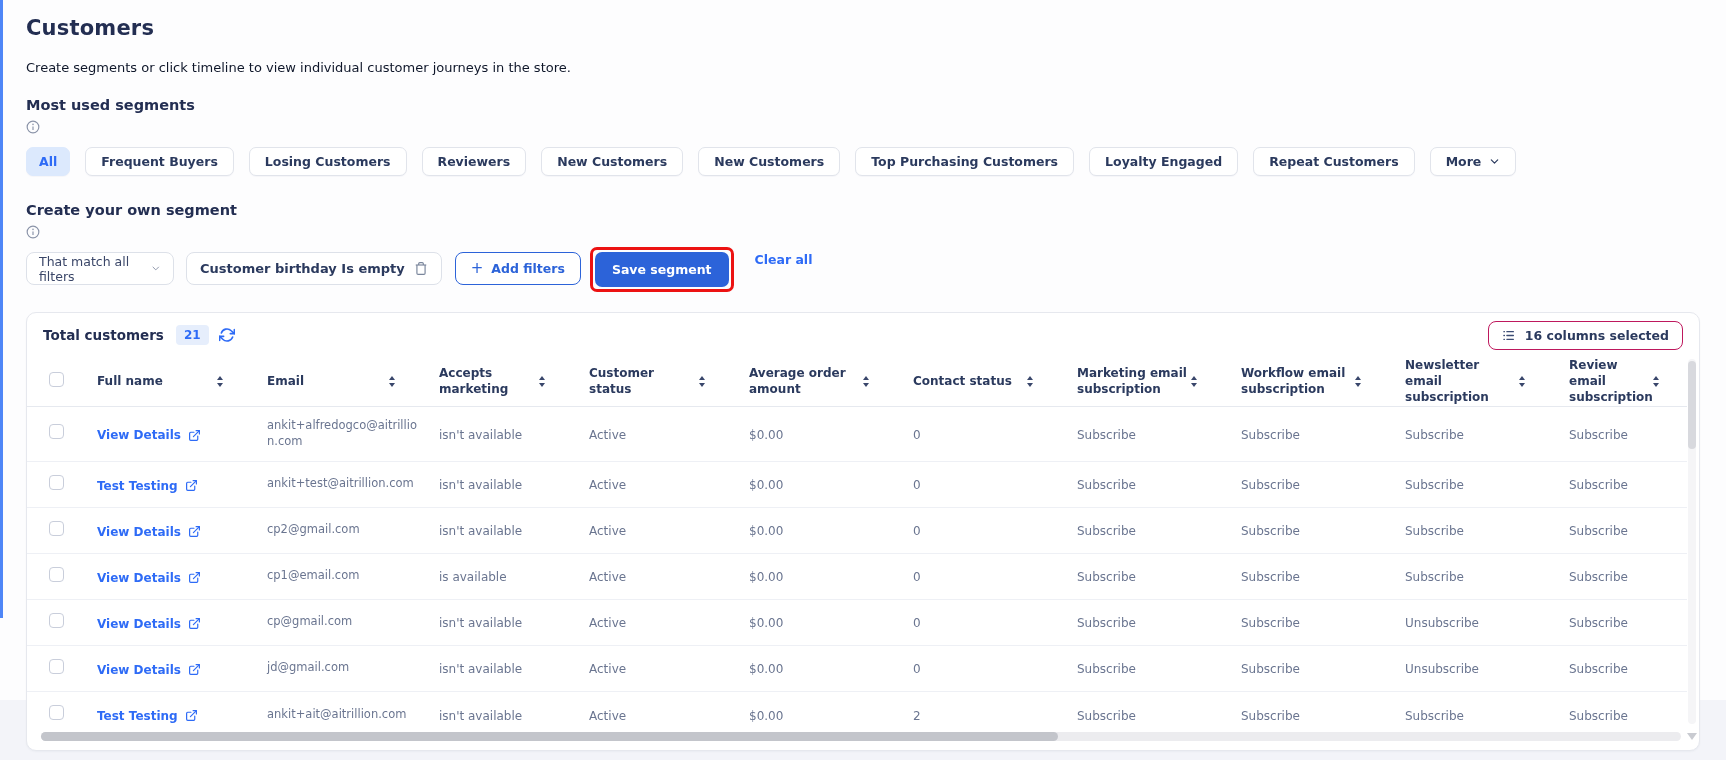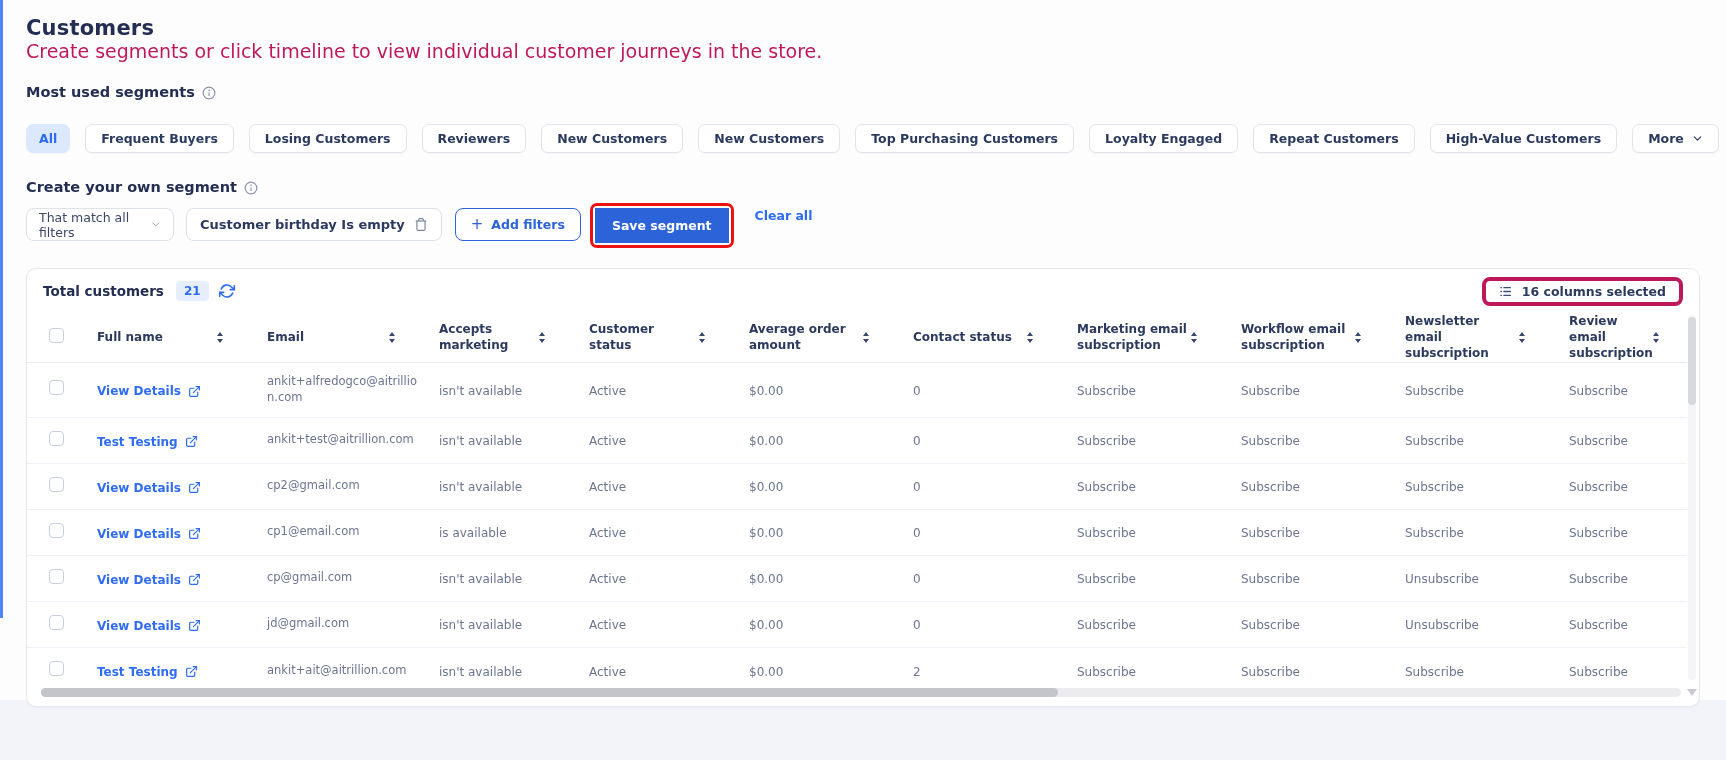--- a/index.html
+++ b/index.html
@@ -9,28 +9,28 @@
     background: #fdfdfe;
     color: #283457;
     position: relative;
   }
   .accent-line { position:absolute; left:0; top:0; width:3px; height:618px; background:#4f86f7; }
   .page-bottom { position:absolute; left:0; right:0; top:700px; bottom:0; background:#f3f4f9; }
 
   .content { padding: 16px 26px 0 26px; position: relative; }
 
   .page-title { font-size: 21px; font-weight: 700; color:#232e52; letter-spacing:.2px; }
-  .page-subtitle { margin-top: 0; font-size: 19px; color:#be185d; }
-
-  .section-heading { display:flex; align-items:flex-end; gap:7px; font-size:14.5px; font-weight:700; color:#232e52; }
+  .page-subtitle { margin-top: 20px; font-size: 13px; color:#0f172a; }
+
+  .section-heading { display:flex; align-items:flex-start; gap:7px; font-size:14.5px; font-weight:700; color:#232e52;flex-direction:column; }
   .mt-seg { margin-top: 22px; }
   .info-icon { width:14px; height:14px; color:#8a93a8; display:inline-flex; }
   .info-icon svg { width:14px; height:14px; }
 
-  .chips-row { margin-top: 24px; display:flex; gap:15px; align-items:center; }
+  .chips-row { margin-top: 13px; display:flex; gap:15px; align-items:center; }
   .chip {
     height: 29px; padding: 0 15px; background:#fff; border:1px solid #e1e4eb;
     border-radius:7px; font-size:12.5px; font-weight:600; color:#2b3a5e;
     font-family: inherit; display:inline-flex; align-items:center; cursor:pointer;
     white-space:nowrap; box-shadow: 0 1px 1px rgba(30,40,80,.03);
   }
   .chip-active { background:#dce9fd; border-color:#dce9fd; color:#2e6bf6; padding:0 12px; }
   .more-btn { display:inline-flex; align-items:center; gap:8px;border-radius:7px; }
   .chev { width:11px; height:11px; }
 
@@ -51,21 +51,21 @@
 
   .add-filters {
     height:33px; margin-left:1px; padding:0 15px; background:#fff; border:1.5px solid #2c63d9;
     border-radius:8px; color:#2c63d9; font-size:12.5px; font-weight:700; font-family:inherit;
     display:inline-flex; align-items:center; gap:8px; cursor:pointer;
   }
   .plus-glyph { font-size:15px; font-weight:400; margin-top:-1px; }
 
   .save-wrap { position:relative; margin-left:2px; }
   .save-segment {
-    height:35px; padding:0 17px; background:#2c63d9; border:none; border-radius:0;
+    height:35px; padding:0 17px; background:#2c63d9; border:none; border-radius:7px;
     color:#fff; font-size:12.5px; font-weight:700; font-family:inherit; cursor:pointer;
     display:inline-flex; align-items:center;
   }
   .annotation-box { position:absolute; inset:-5px; border:3px solid #ec1212; border-radius:7px; pointer-events:none; }
 
   .clear-all { margin-left:14px; font-size:12.5px; font-weight:700; color:#2e6bf6; cursor:pointer; }
 
   
   .card {
     margin-top: 25px; width: 1674px; height: 439px; background:#fff;
@@ -75,21 +75,21 @@
   }
   .card-header { height:44px; display:flex; align-items:center; padding:0 16px; }
   .card-title { font-size:13.5px; font-weight:700; color:#232e52; }
   .count-badge {
     margin-left:12px; background:#e6eefc; color:#2e6bf6; font-size:12px; font-weight:700;
     border-radius:4px; padding:3px 8px;
   }
   .refresh-icon { margin-left:10px; width:16px; height:16px; color:#2e6bf6; cursor:pointer; display:inline-flex; }
   .refresh-icon svg { width:16px; height:16px; }
   .columns-btn {
-    margin-left:auto; height:29px; padding:0 13px; background:#fff; border:4px solid #be185d;
+    margin-left:auto; height:29px; padding:0 13px; background:#fff; border:1px solid #be185d;
     border-radius:8px; font-size:12.5px; font-weight:600; color:#2b3a5e; font-family:inherit;
     display:inline-flex; align-items:center; gap:8px; cursor:pointer;
   }
   .list-icon { width:15px; height:13px; color:#3c4c74; display:inline-flex; }
 
   table { border-collapse: collapse; table-layout: fixed; width: 1660px; margin-left:0; }
   col.c0{width:70px} col.c1{width:170px} col.c2{width:172px} col.c3{width:150px}
   col.c4{width:160px} col.c5{width:164px} col.c6{width:164px} col.c7{width:164px}
   col.c8{width:164px} col.c9{width:164px} col.c10{width:118px}
 
@@ -147,21 +147,20 @@
   <div class="chips-row">
     <button class="chip chip-active">All</button>
       <button class="chip">Frequent Buyers</button>
       <button class="chip">Losing Customers</button>
       <button class="chip">Reviewers</button>
       <button class="chip">New Customers</button>
       <button class="chip">New Customers</button>
       <button class="chip">Top Purchasing Customers</button>
       <button class="chip">Loyalty Engaged</button>
       <button class="chip">Repeat Customers</button>
-      <button class="chip">High-Value Customers</button>
       <button class="chip more-btn">
       <span>More</span>
       <svg class="chev" viewBox="0 0 24 24" fill="none" stroke="#2b3a5e" stroke-width="2.6" stroke-linecap="round" stroke-linejoin="round">
           <polyline points="5 8.5 12 15.5 19 8.5"></polyline>
         </svg>
     </button>
   </div>
 
   <div class="section-heading mt-build">
     <span>Create your own segment</span>

